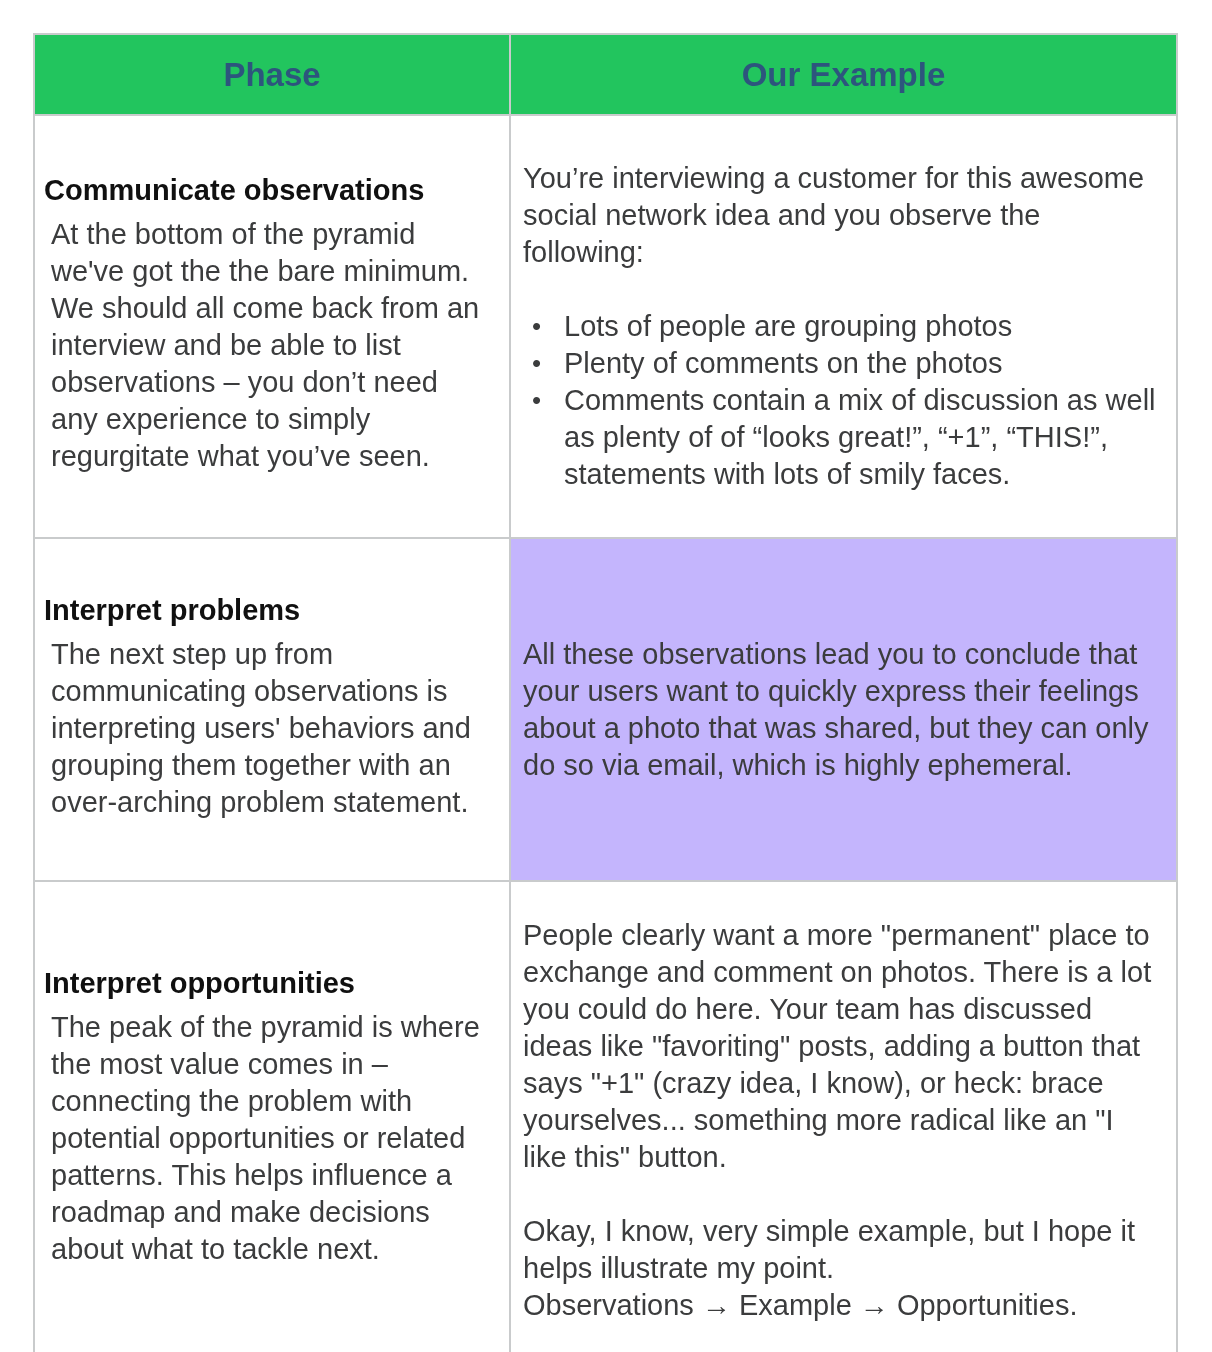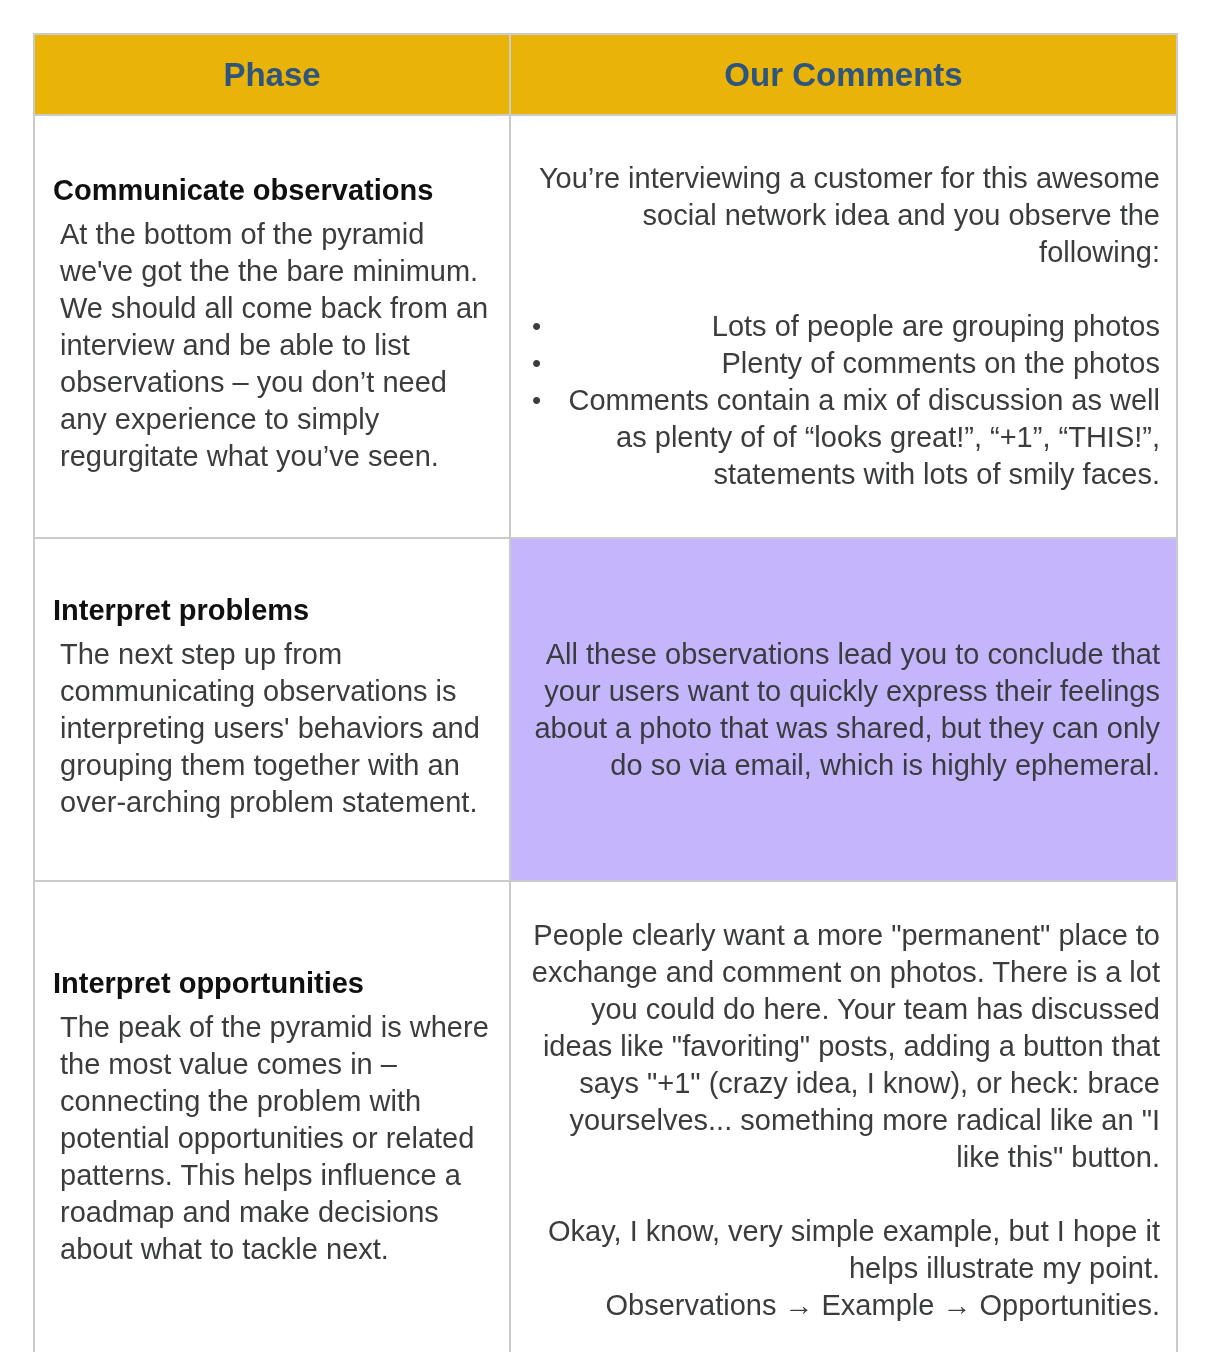--- a/index.html
+++ b/index.html
@@ -16,39 +16,39 @@
     width: 1143px;
     background: #ffffff;
   }
   col.col-phase   { width: 476px; }
   col.col-example { width: 667px; }
 
   th, td { border: 2px solid #c9cbcc; }
 
   th {
     height: 81px;
-    background: #eab308;
+    background: #22c55e;
     color: #2d557d;
     font-size: 33px;
     font-weight: bold;
     text-align: center;
     vertical-align: middle;
     padding: 0 10px;
   }
 
   td {
     vertical-align: middle;
     font-size: 29px;
     line-height: 37px;
     color: #3b3c3d;
     text-align: left;
   }
 
-  td.phase-cell   { padding: 12px 12px 12px 18px; border-radius: 21px; }
-  td.example-cell { padding: 12px 16px 12px 12px; text-align: right; }
+  td.phase-cell   { padding: 12px 12px 12px 9px; border-radius: 21px; }
+  td.example-cell { padding: 12px 16px 12px 12px; }
 
   tr.row-observations td { height: 423px; }
   tr.row-problems     td { height: 343px; }
   tr.row-opportunities td { height: 478px; }
 
   .cream-bg { background: #c4b5fd; }
 
   .phase-title {
     display: block;
     font-weight: bold;
@@ -80,21 +80,21 @@
 <body>
 
 <table class="phase-table">
   <colgroup>
     <col class="col-phase">
     <col class="col-example">
   </colgroup>
   <thead>
     <tr>
       <th>Phase</th>
-      <th>Our Comments</th>
+      <th>Our Example</th>
     </tr>
   </thead>
   <tbody>
 
     <tr class="row-observations">
       <td class="phase-cell">
         <span class="phase-title">Communicate observations</span>
         <span class="phase-body">At the bottom of the pyramid we've got the the bare minimum. We should all come back from an interview and be able to list observations – you don’t need any experience to simply regurgitate what you’ve seen.</span>
       </td>
       <td class="example-cell">

